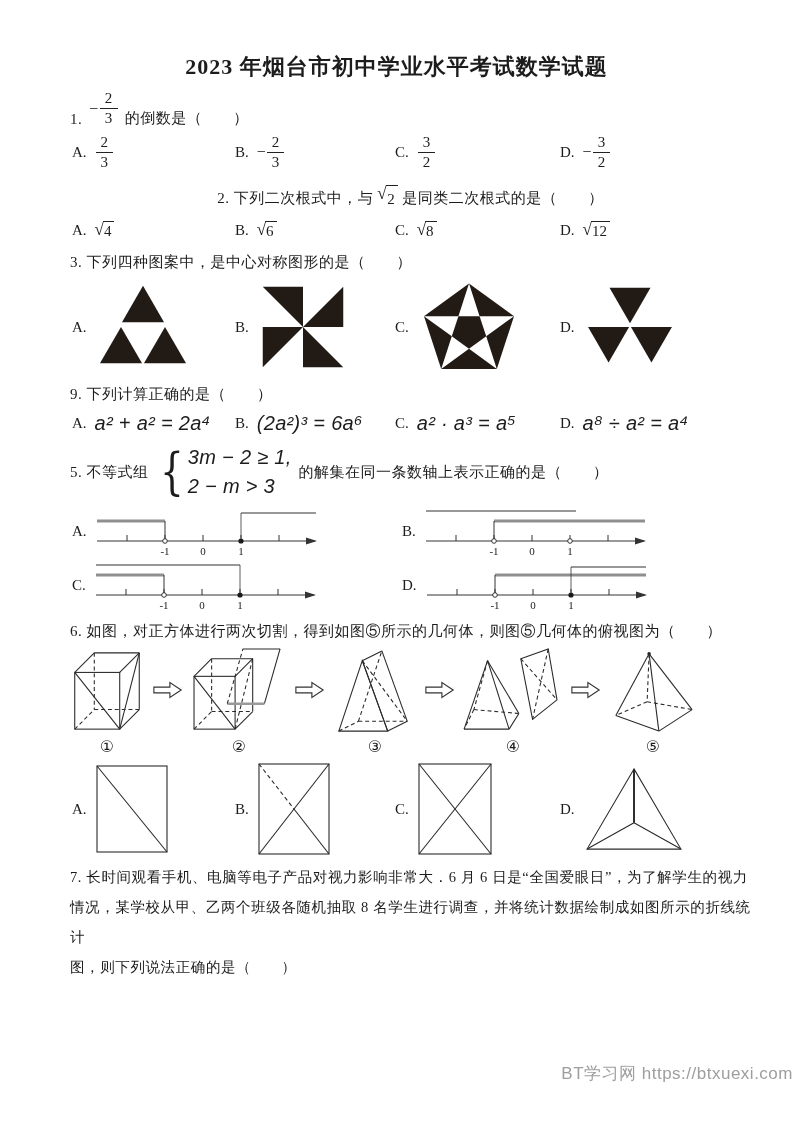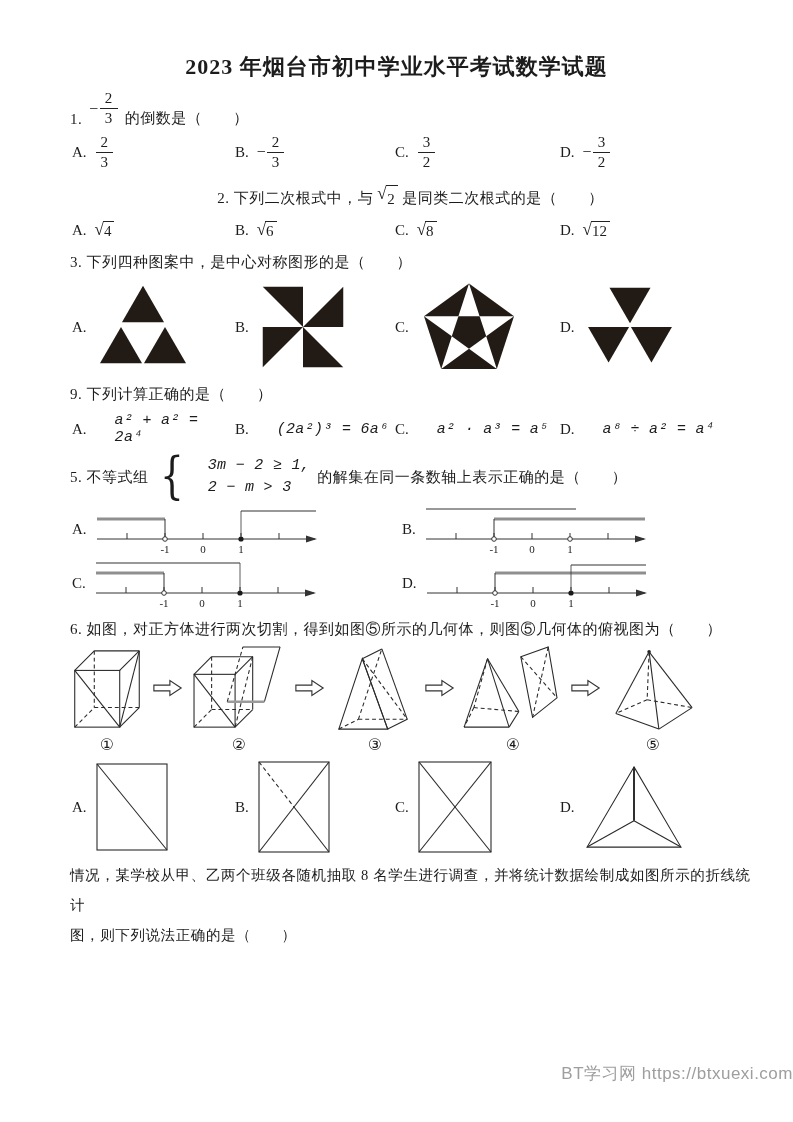--- a/index.html
+++ b/index.html
@@ -28,21 +28,21 @@
   .fden { padding-top:1px; line-height:1.15; }
   .q1row { display:flex; align-items:flex-end; gap:7px; margin:8px 42px 0 70px; font-size:15px; letter-spacing:.5px; }
   .q1row .frac { margin-bottom:0; }
 
   
   .radical { display:inline-flex; align-items:flex-start; }
   .rad { font-size:17px; line-height:1.1; }
   .radarg { border-top:1.3px solid #222; padding:1px 3px 0 1px; margin-left:-1px; font-size:15px; }
 
   
-  .mexpr { font-family:Liberation Mono, monospace; font-style:italic; font-size:15px; letter-spacing:.3px;margin-left:20px; }
+  .mexpr { font-family:Liberation Sans, sans-serif; font-style:italic; font-size:20px; letter-spacing:.3px; }
 
   
   .sys { display:inline-flex; align-items:center; margin:0 3px; }
   .brace { font-size:50px; font-weight:300; line-height:.9; transform:scaleX(.75); font-family:"DejaVu Serif",serif; }
   .syslines { display:flex; flex-direction:column; line-height:1.45; }
 
   .fig-grid { display:grid; grid-template-columns:163px 160px 165px 1fr; margin:6px 0 0 72px; align-items:center; }
   .figcell { display:flex; align-items:center; gap:8px; }
 
   .nl-grid { display:grid; grid-template-columns:330px 1fr; margin:4px 0 0 72px; align-items:center; row-gap:2px; }
@@ -449,18 +449,19 @@
       <svg width="102" height="88" viewBox="0 0 104 90">
         <polygon points="52,4 4,86 100,86" class="ln"></polygon>
         <line x1="52" y1="4" x2="52" y2="59" stroke="#2a2a2a" stroke-width="2"></line>
         <line x1="52" y1="59" x2="4" y2="86" class="ln"></line>
         <line x1="52" y1="59" x2="100" y2="86" class="ln"></line>
       </svg>
     </div>
   </div>
 
   <div class="q7">
+    <div>7. 长时间观看手机、电脑等电子产品对视力影响非常大．6 月 6 日是“全国爱眼日”，为了解学生的视力</div>
     <div>情况，某学校从甲、乙两个班级各随机抽取 8 名学生进行调查，并将统计数据绘制成如图所示的折线统计</div>
     <div>图，则下列说法正确的是（　　）</div>
   </div>
 
   <div class="footer">BT学习网 https://btxuexi.com</div>
 </div>
 
 </body></html>

